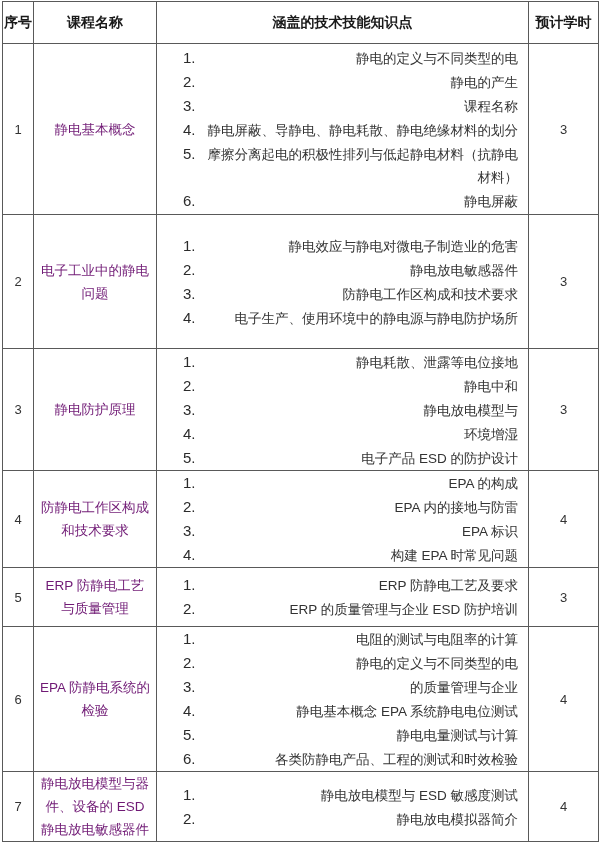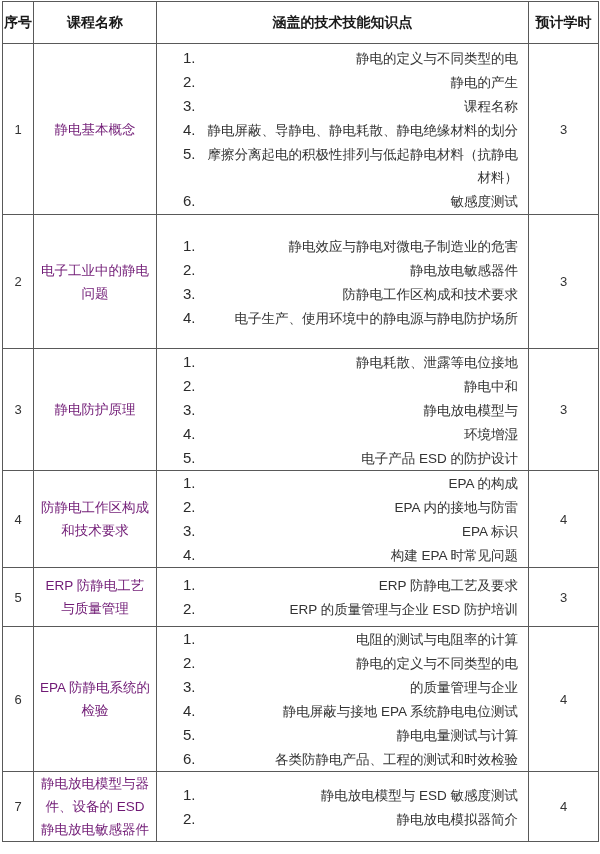--- a/index.html
+++ b/index.html
@@ -126,21 +126,21 @@
     <span class="ptext">静电屏蔽、导静电、静电耗散、静电绝缘材料的划分</span>
   </div>
 
   <div class="point">
     <span class="pnum">5.</span>
     <span class="ptext">摩擦分离起电的积极性排列与低起静电材料（抗静电材料）</span>
   </div>
 
   <div class="point">
     <span class="pnum">6.</span>
-    <span class="ptext">敏感度测试</span>
+    <span class="ptext">静电屏蔽</span>
   </div>
 </div>
     </td>
     <td class="col-hours">3</td>
   </tr>
 
   <tr>
     <td class="col-no">2</td>
     <td class="col-course">电子工业中的静电问题</td>
     <td class="col-points">
@@ -266,21 +266,21 @@
     <span class="ptext">静电的定义与不同类型的电</span>
   </div>
 
   <div class="point">
     <span class="pnum">3.</span>
     <span class="ptext">的质量管理与企业</span>
   </div>
 
   <div class="point">
     <span class="pnum">4.</span>
-    <span class="ptext">静电屏蔽与接地 EPA 系统静电电位测试</span>
+    <span class="ptext">静电基本概念 EPA 系统静电电位测试</span>
   </div>
 
   <div class="point">
     <span class="pnum">5.</span>
     <span class="ptext">静电电量测试与计算</span>
   </div>
 
   <div class="point">
     <span class="pnum">6.</span>
     <span class="ptext">各类防静电产品、工程的测试和时效检验</span>

